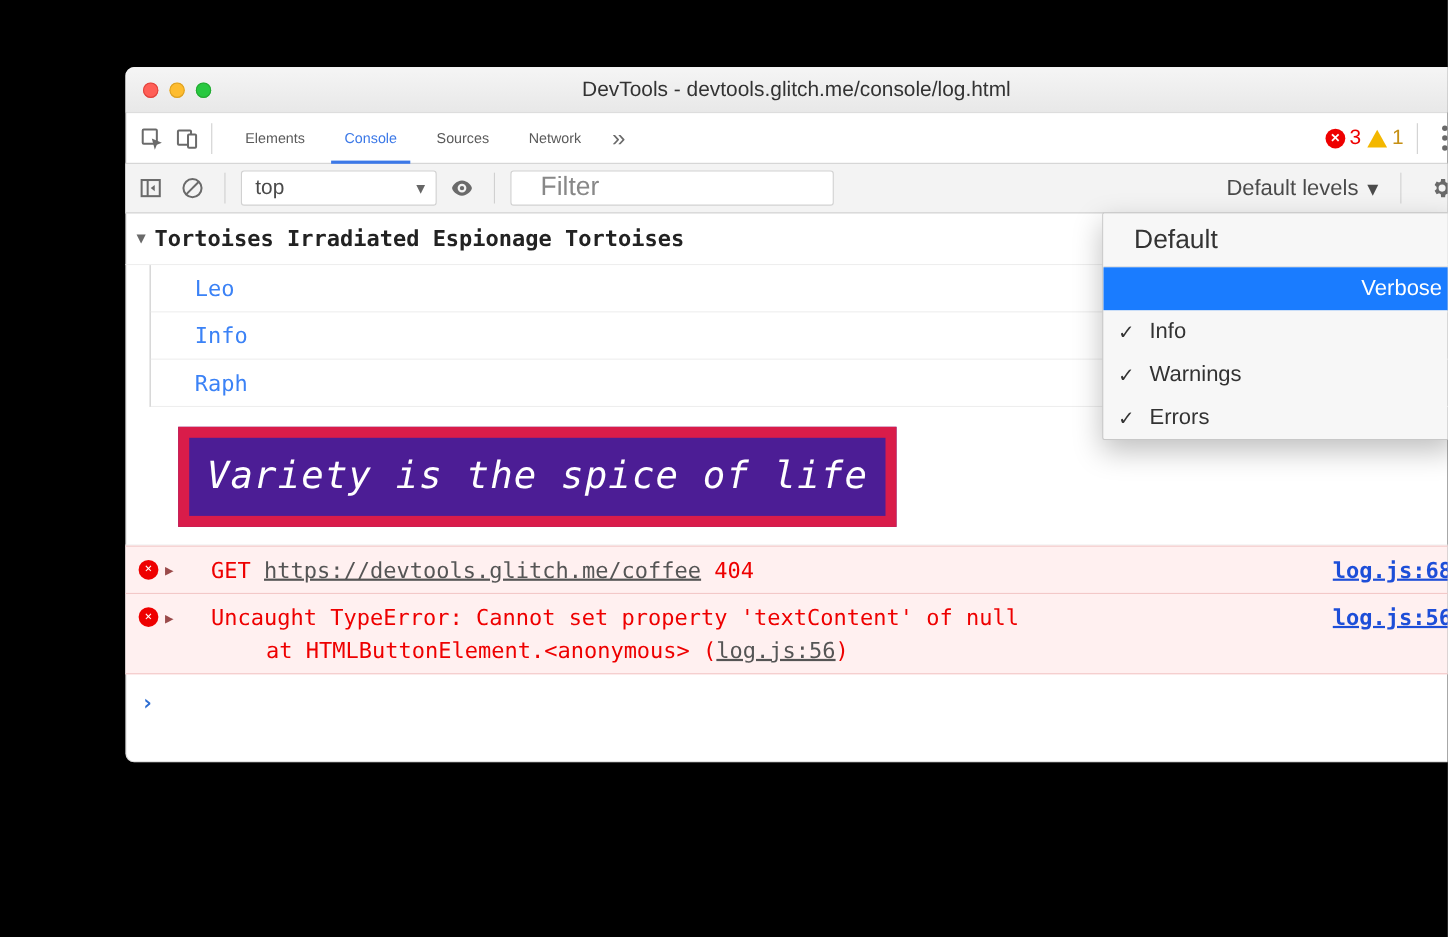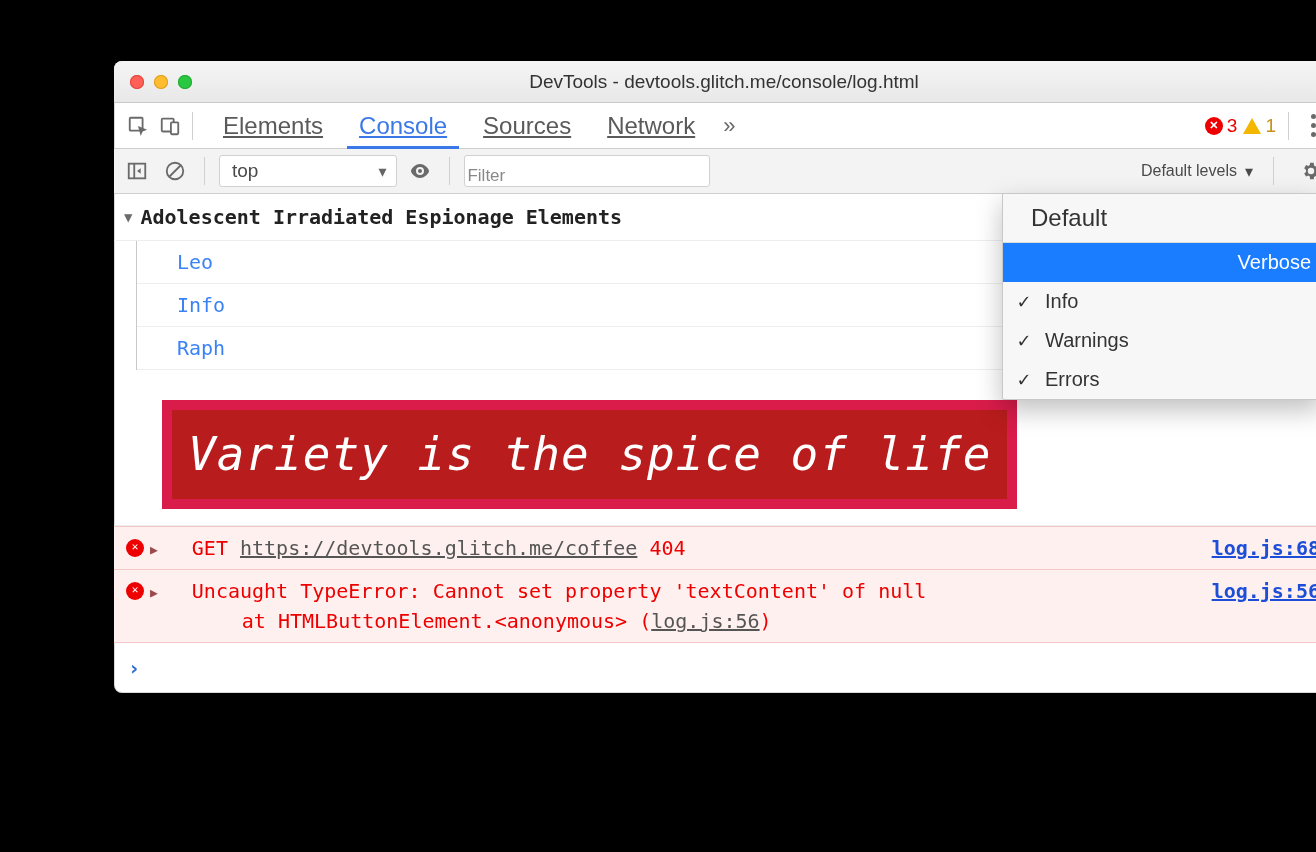--- a/index.html
+++ b/index.html
@@ -12,49 +12,49 @@
   .dot.red{background:#ff5f57;box-shadow:inset 0 0 0 1px #e0443e;}
   .dot.yellow{background:#febc2e;box-shadow:inset 0 0 0 1px #dba024;}
   .dot.green{background:#28c840;box-shadow:inset 0 0 0 1px #26a934;}
   .title{position:absolute;left:0;right:0;text-align:center;font-size:19px;color:#333;pointer-events:none;}
   
   .tabstrip{height:45px;border-bottom:1px solid #cfcfcf;display:flex;align-items:center;padding:0 8px;}
   .iconbtn{width:32px;height:32px;display:flex;align-items:center;justify-content:center;color:#6a6a6a;cursor:pointer;}
   .iconbtn svg{display:block;}
   .divider{width:1px;height:28px;background:#d0d0d0;margin:0 6px;}
   .tabs{display:flex;align-items:stretch;height:100%;margin-left:6px;}
-  .tab{padding:14px 18px;display:flex;align-items:center;font-size:24px;color:#5a5a5a;cursor:pointer;position:relative;text-decoration:underline;}
+  .tab{padding:14px 18px;display:flex;align-items:center;font-size:13px;color:#5a5a5a;cursor:pointer;position:relative;}
   .tab.active{color:#3b78e7;}
   .tab.active::after{content:"";position:absolute;left:6px;right:6px;bottom:-1px;height:3px;background:#3b78e7;}
   .overflow{color:#6a6a6a;font-size:22px;margin-left:10px;cursor:pointer;}
   .rightinfo{margin-left:auto;display:flex;align-items:center;gap:6px;}
   .errbadge{display:flex;align-items:center;gap:4px;color:#e00;font-size:19px;}
   .errbadge .ico{width:18px;height:18px;border-radius:50%;background:#e00;display:flex;align-items:center;justify-content:center;}
   .errbadge .ico::after{content:"✕";color:#fff;font-size:11px;font-weight:700;}
   .warnbadge{display:flex;align-items:center;gap:4px;color:#c69014;font-size:19px;}
   .warntri{width:0;height:0;border-left:9px solid transparent;border-right:9px solid transparent;border-bottom:16px solid #f3b700;}
   .more{display:flex;flex-direction:column;gap:4px;margin:0 10px;cursor:pointer;}
   .more span{width:5px;height:5px;background:#6a6a6a;border-radius:50%;}
   
   .toolbar{height:44px;border-bottom:1px solid #cfcfcf;background:#f3f3f3;display:flex;align-items:center;padding:0 8px;gap:8px;position:relative;}
   .tbtn{width:30px;height:30px;display:flex;align-items:center;justify-content:center;color:#6a6a6a;cursor:pointer;}
   .context{height:30px;display:flex;align-items:center;border:1px solid #d1d1d1;border-radius:3px;background:#fff;padding:0 10px 0 12px;font-size:19px;color:#4a4a4a;cursor:pointer;gap:120px;}
   .context .caret{font-size:16px;color:#666;}
-  .filter{width:240px;height:30px;border:1px solid #d1d1d1;border-radius:3px;background:#fff;padding:0 2px;font-size:17px;color:#888;display:flex;align-items:flex-end;}
-  .levels{margin-left:auto;display:flex;align-items:center;font-size:16px;color:#4a4a4a;cursor:pointer;gap:8px;padding:0 6px;}
+  .filter{width:240px;height:30px;border:1px solid #d1d1d1;border-radius:3px;background:#fff;padding:0 26px;font-size:24px;color:#888;display:flex;align-items:flex-start;}
+  .levels{margin-left:auto;display:flex;align-items:center;font-size:20px;color:#4a4a4a;cursor:pointer;gap:8px;padding:0 6px;}
   .gear{margin-left:8px;cursor:pointer;color:#6a6a6a;}
   
   .console{position:relative;font-family:Menlo,Consolas,monospace;font-size:20px;line-height:1.5;}
   .groupheader{display:flex;align-items:center;padding:8px 10px;border-bottom:1px solid #eee;}
   .toggle{color:#6a6a6a;font-size:14px;margin-right:8px;}
   .groupheader .label{font-weight:700;color:#222;}
   .grouplist{border-left:1px solid #c8c8c8;margin-left:22px;}
   .grouplist .item{padding:6px 0 6px 40px;border-bottom:1px solid #eee;color:#3b82f6;}
   .styled-wrap{padding:18px 0 16px 48px;border-bottom:1px solid #eee;}
-  .styled{display:inline-block;background:#b91c1c;color:#fff;font-style:italic;font-family:Menlo,Consolas,monospace;font-size:46px;padding:10px 16px;border:10px solid #d91c4a;letter-spacing:1px;margin-top:12px;}
+  .styled{display:inline-block;background:#4c1d95;color:#fff;font-style:italic;font-family:Menlo,Consolas,monospace;font-size:34px;padding:10px 16px;border:10px solid #d91c4a;letter-spacing:1px;}
   .err{background:#fff0f0;border-top:1px solid #f3c8c8;border-bottom:1px solid #f3c8c8;display:flex;align-items:flex-start;padding:6px 12px;color:#e00;position:relative;}
   .err + .err{border-top:none;}
   .err .eico{width:18px;height:18px;border-radius:50%;background:#e00;flex:0 0 18px;margin-top:6px;margin-right:6px;position:relative;}
   .err .eico::after{content:"✕";color:#fff;font-size:11px;font-weight:700;position:absolute;left:50%;top:50%;transform:translate(-50%,-52%);}
   .err .etoggle{color:#9a4a4a;font-size:13px;margin-right:6px;margin-top:7px;}
   .err .msg{flex:1;color:#e00;margin-left:28px;}
   .err .msg a{color:#555;text-decoration:underline;}
   .err .msg .st{display:block;padding-left:50px;}
   .err .src{color:#1d4ed8;text-decoration:underline;position:absolute;right:14px;top:6px;cursor:pointer;font-weight:bold;}
   .prompt{padding:10px 14px;color:#2d6dd2;font-weight:700;}
@@ -155,21 +155,21 @@
       <div class="gear tbtn">
         <svg width="22" height="22" viewBox="0 0 24 24" fill="currentColor">
             <path d="M19.4 13a7.8 7.8 0 0 0 0-2l2-1.6-2-3.4-2.4 1a7.7 7.7 0 0 0-1.7-1L15 3h-4l-.3 2.5a7.7 7.7 0 0 0-1.7 1l-2.4-1-2 3.4L6.6 11a7.8 7.8 0 0 0 0 2l-2 1.6 2 3.4 2.4-1c.5.4 1.1.7 1.7 1L11 21h4l.3-2.5c.6-.3 1.2-.6 1.7-1l2.4 1 2-3.4-2-1.6zM12 15.5A3.5 3.5 0 1 1 12 8.5a3.5 3.5 0 0 1 0 7z"></path>
           </svg>
       </div>
     </div>
 
     <div class="console">
       <div class="groupheader">
         <span class="toggle">▼</span>
-        <span class="label">Adolescent Irradiated Espionage Elements</span>
+        <span class="label">Tortoises Irradiated Espionage Tortoises</span>
       </div>
       <div class="grouplist">
         <div class="item">Leo</div>
         <div class="item">Info</div>
         <div class="item">Raph</div>
       </div>
       <div class="styled-wrap">
         <span class="styled">Variety is the spice of life</span>
       </div>
       <div class="err">

